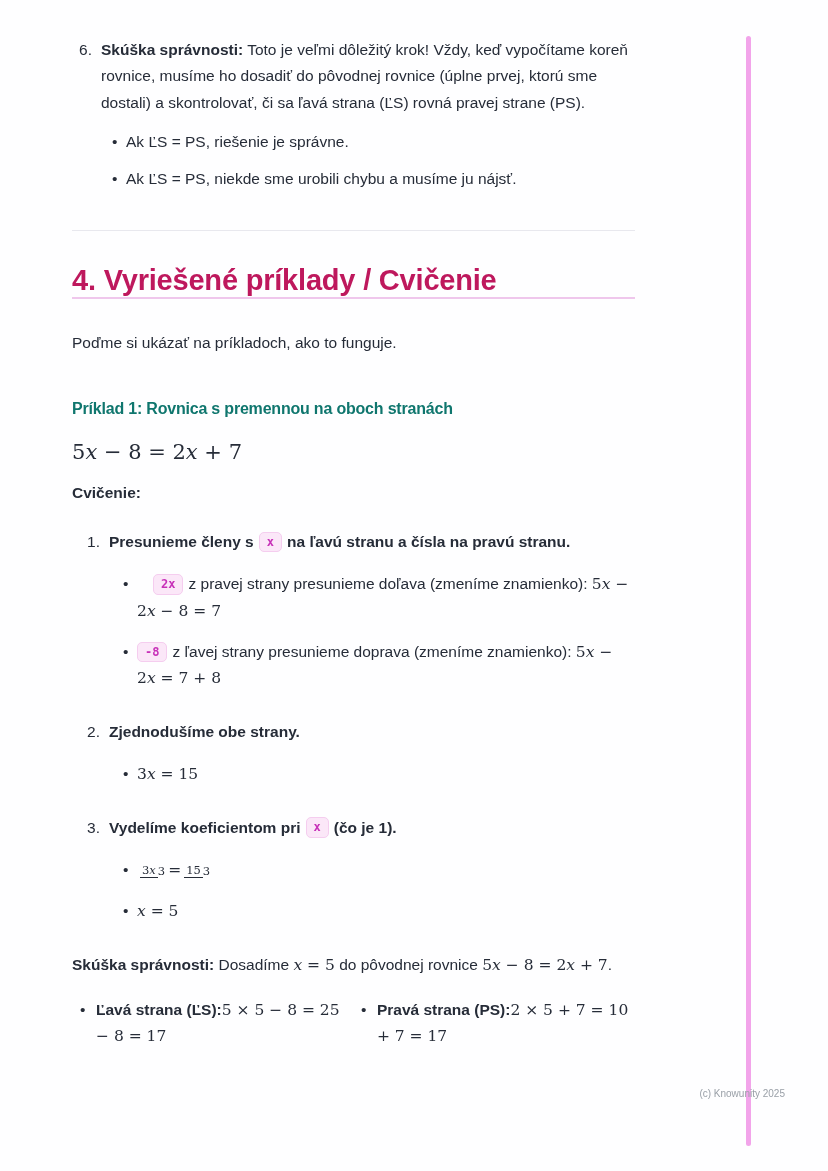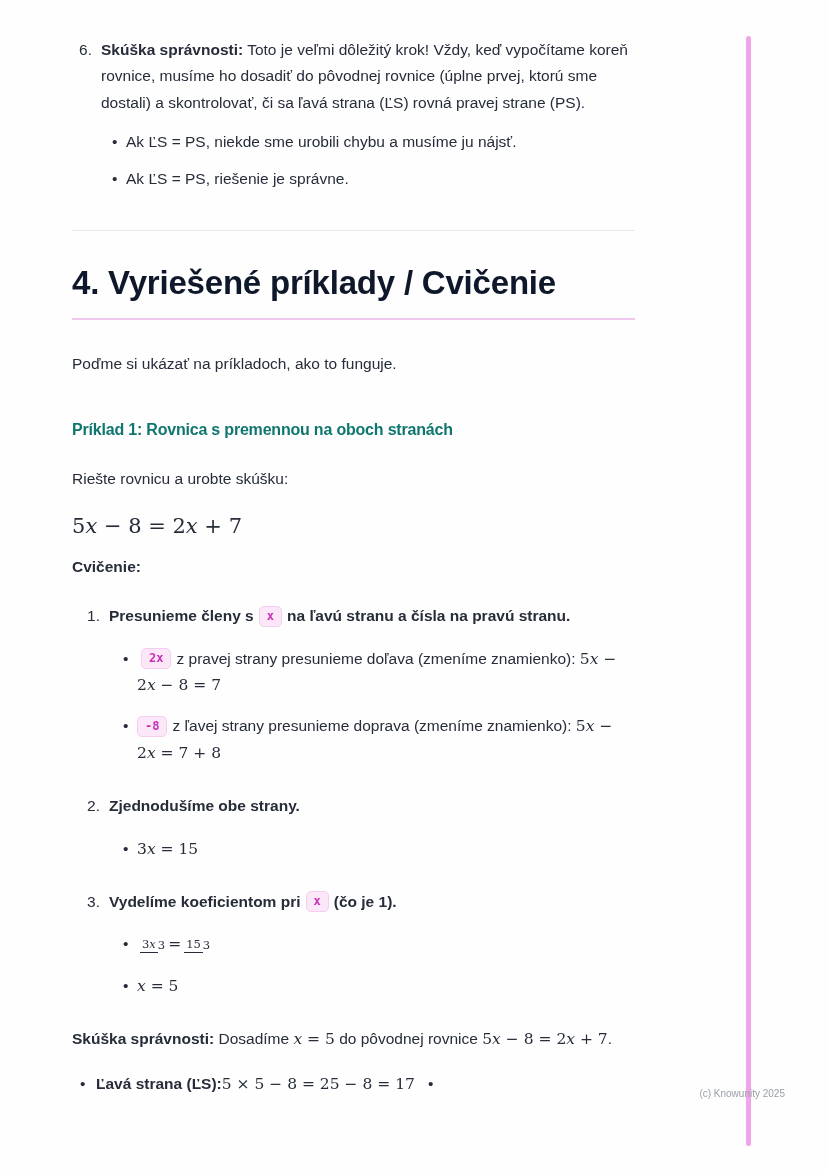--- a/index.html
+++ b/index.html
@@ -22,22 +22,22 @@
   .oli { display:flex; align-items:flex-start; }
   .oli > .num { min-width:20px; text-align:right; margin-right:9px; flex:none; font-size:15.5px; line-height:1.7; }
   .oli > .body { flex:1; }
   
   .brow { display:flex; align-items:flex-start; font-size:15.5px; line-height:1.7; }
   .brow > .dot { flex:none; width:14px; }
   .brow > .dot::before { content:"•"; }
   .bullets { display:flex; flex-direction:column; gap:11px; margin-top:13px; margin-left:11px; }
   hr.div { border:none; border-top:1px solid #e8e8ee; margin-top:37px; }
   h1.sec {
-    margin-top:33px; font-size:33px; font-weight:700; color:#0f172a;
-    padding-bottom:16px; border-bottom:2px solid #efc7ec; letter-spacing:-0.2px;
+    margin-top:33px; font-size:29px; font-weight:700; color:#be185d;
+    border-bottom:2px solid #efc7ec; letter-spacing:-0.2px;
   }
   .intro { margin-top:31px; }
   h2.ex { margin-top:44px; font-size:16px; font-weight:700; color:#0f766e; letter-spacing:-0.2px; }
   .prompt { margin-top:27px; }
   .math { font-family:"DejaVu Serif", serif; }
   .equation { margin-top:17px; font-size:21px; }
   .solution { margin-top:9px; }
   .steps { margin-top:23px; margin-left:8px; display:flex; flex-direction:column; gap:27px; }
   .step-bullets { display:flex; flex-direction:column; gap:15px; margin-top:16px; margin-left:14px; }
   .chip {
@@ -66,54 +66,53 @@
 
   <div class="content">
 
     <div class="oli">
       <span class="num">6.</span>
       <div class="body">
         <p class="p"><b>Skúška správnosti:</b><span> Toto je veľmi dôležitý krok! Vždy, keď vypočítame koreň rovnice, musíme ho dosadiť do pôvodnej rovnice (úplne prvej, ktorú sme dostali) a skontrolovať, či sa ľavá strana (ĽS) rovná pravej strane (PS).</span></p>
         <div class="bullets">
           <div class="brow">
             <span class="dot"></span>
-            <span>Ak ĽS = PS, niekde sme urobili chybu a musíme ju nájsť.</span>
+            <span>Ak ĽS = PS, riešenie je správne.</span>
           </div>
           <div class="brow">
             <span class="dot"></span>
-            <span>Ak ĽS = PS, riešenie je správne.</span>
+            <span>Ak ĽS = PS, niekde sme urobili chybu a musíme ju nájsť.</span>
           </div>
         </div>
       </div>
     </div>
 
     <hr class="div">
 
     <h1 class="sec">4. Vyriešené príklady / Cvičenie</h1>
 
     <p class="p intro">Poďme si ukázať na príkladoch, ako to funguje.</p>
 
     <h2 class="ex">Príklad 1: Rovnica s premennou na oboch stranách</h2>
 
-    <p class="p prompt">Riešte rovnicu a urobte skúšku:</p>
 
     <p class="p equation math">5<i>x</i> − 8 = 2<i>x</i> + 7</p>
 
     <p class="p solution b">Cvičenie:</p>
 
     <div class="steps">
 
       <div class="oli">
         <span class="num">1.</span>
         <div class="body">
           <p class="p"><b>Presunieme členy s</b><span class="chip">x</span><b>na ľavú stranu a čísla na pravú stranu.</b></p>
           <div class="step-bullets">
             <div class="brow">
               <span class="dot"></span>
-              <span><span class="chip" style="margin-left:4px;">2x</span><span>z pravej strany presunieme doľava (zmeníme znamienko): </span><span class="math">5<i>x</i> − 2<i>x</i> − 8 = 7</span></span>
+              <span><span class="chip" style="margin-left:16px;">2x</span><span>z pravej strany presunieme doľava (zmeníme znamienko): </span><span class="math">5<i>x</i> − 2<i>x</i> − 8 = 7</span></span>
             </div>
             <div class="brow">
               <span class="dot"></span>
               <span><span class="chip" style="margin-left:0;">-8</span><span>z ľavej strany presunieme doprava (zmeníme znamienko): </span><span class="math">5<i>x</i> − 2<i>x</i> = 7 + 8</span></span>
             </div>
           </div>
         </div>
       </div>
 
       <div class="oli">
@@ -156,20 +155,21 @@
 
     <p class="p check-p"><b>Skúška správnosti:</b><span> Dosadíme </span><span class="math"><i>x</i> = 5</span><span> do pôvodnej rovnice </span><span class="math">5<i>x</i> − 8 = 2<i>x</i> + 7</span><span>.</span></p>
 
     <div class="check-bullets">
       <div class="brow">
         <span class="dot"></span>
         <span><b>Ľavá strana (ĽS):</b><span class="math">5 × 5 − 8 = 25 − 8 = 17</span></span>
       </div>
       <div class="brow">
         <span class="dot"></span>
+        <span><b>Pravá strana (PS):</b><span class="math">2 × 5 + 7 = 10 + 7 = 17</span></span>
       </div>
     </div>
 
     <p class="p conclusion"></p>
 
   </div>
 
   <div class="footer">(c) Knowunity 2025</div>
 
 </div>

